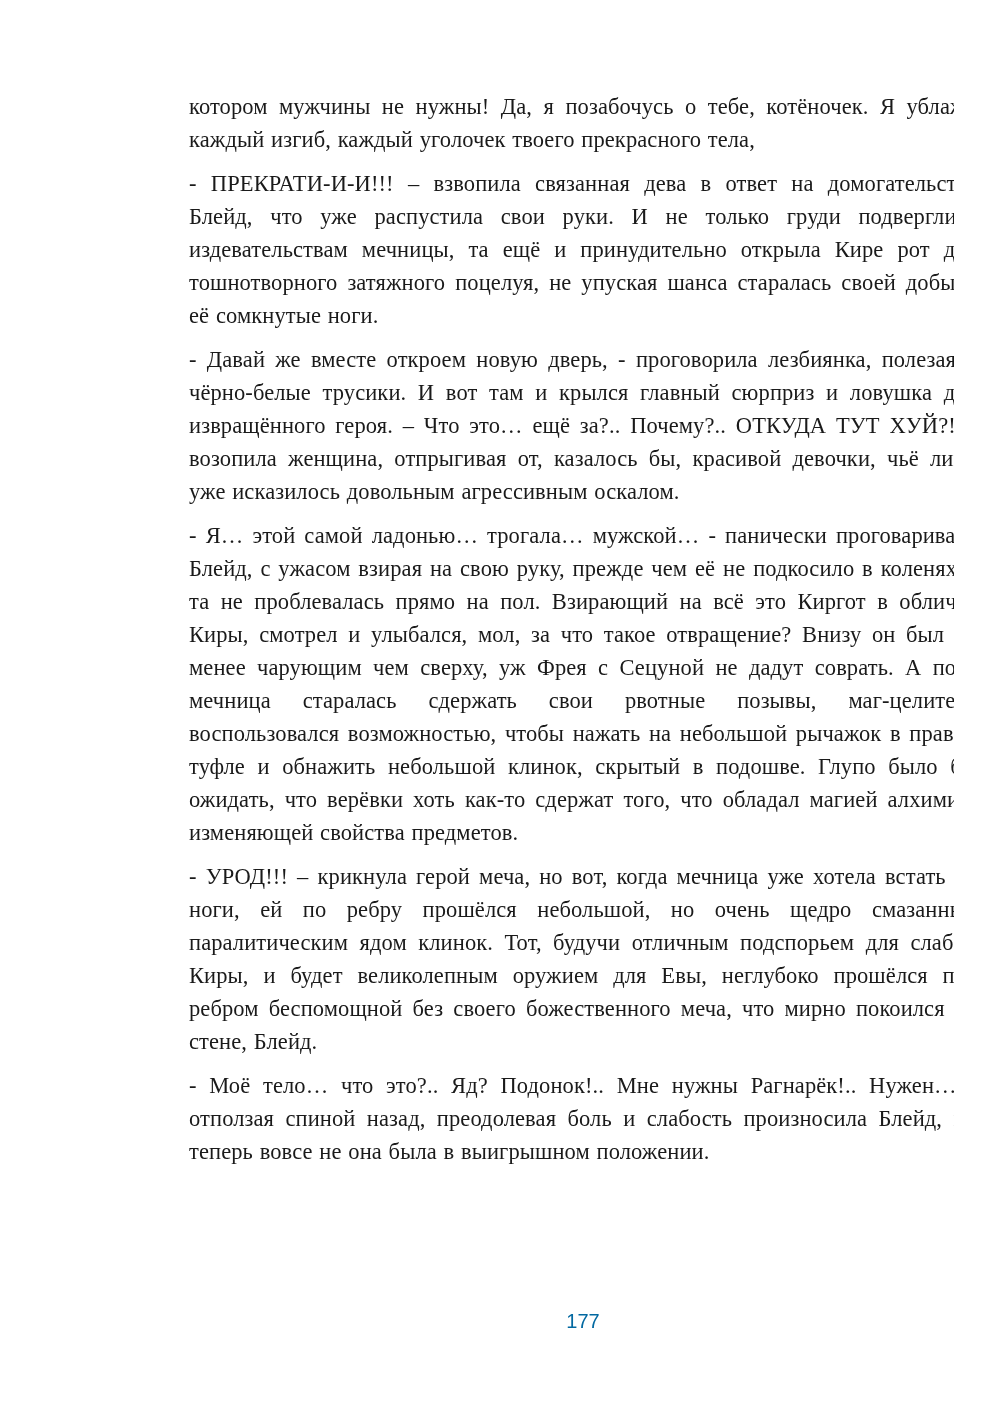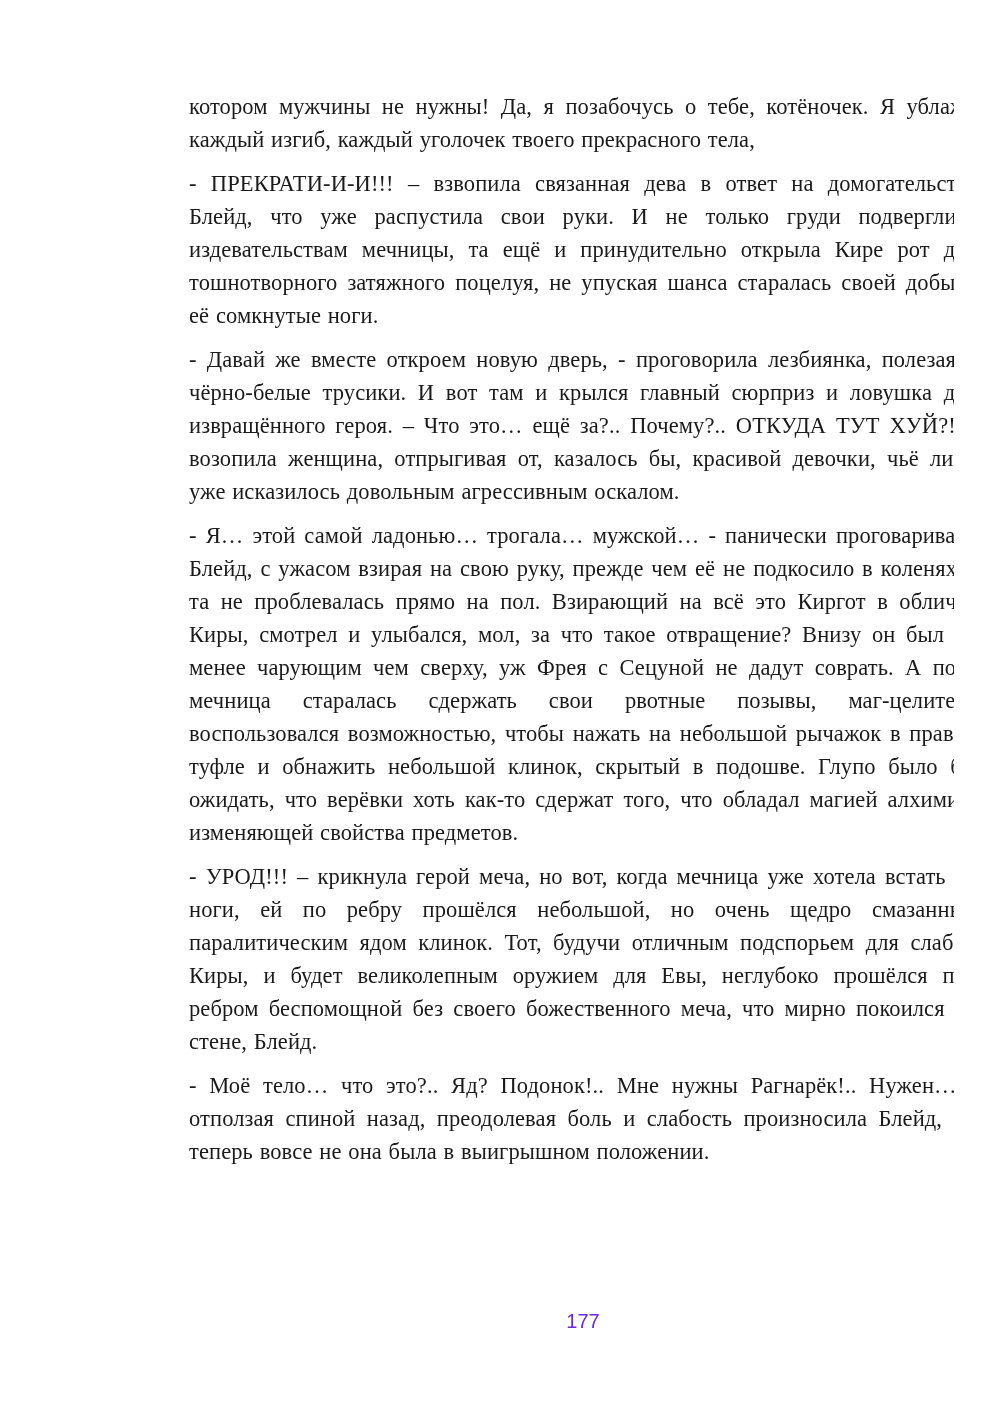--- a/index.html
+++ b/index.html
@@ -34,21 +34,21 @@
   }
   .page-footer {
     position: absolute;
     left: 143px;
     top: 1308px;
     width: 788px;
     text-align: center;
     font-family: "Liberation Sans", "DejaVu Sans", sans-serif;
     font-size: 20px;
     line-height: 26px;
-    color: #6d28d9;
+    color: #0369a1;
   }
 </style>
 </head>
 <body>
 
 <div class="page">
   <div class="text-block">
     <p>котором мужчины не нужны! Да, я позабочусь о тебе, котёночек. Я ублажу каждый изгиб, каждый уголочек твоего прекрасного тела,</p>
     <p>- ПРЕКРАТИ-И-И!!! – взвопила связанная дева в ответ на домогательства Блейд, что уже распустила свои руки. И не только груди подверглись издевательствам мечницы, та ещё и принудительно открыла Кире рот для тошнотворного затяжного поцелуя, не упуская шанса старалась своей добыче её сомкнутые ноги.</p>
     <p>- Давай же вместе откроем новую дверь, - проговорила лезбиянка, полезая в чёрно-белые трусики. И вот там и крылся главный сюрприз и ловушка для извращённого героя. – Что это… ещё за?.. Почему?.. ОТКУДА ТУТ ХУЙ?! – возопила женщина, отпрыгивая от, казалось бы, красивой девочки, чьё лицо уже исказилось довольным агрессивным оскалом.</p>

